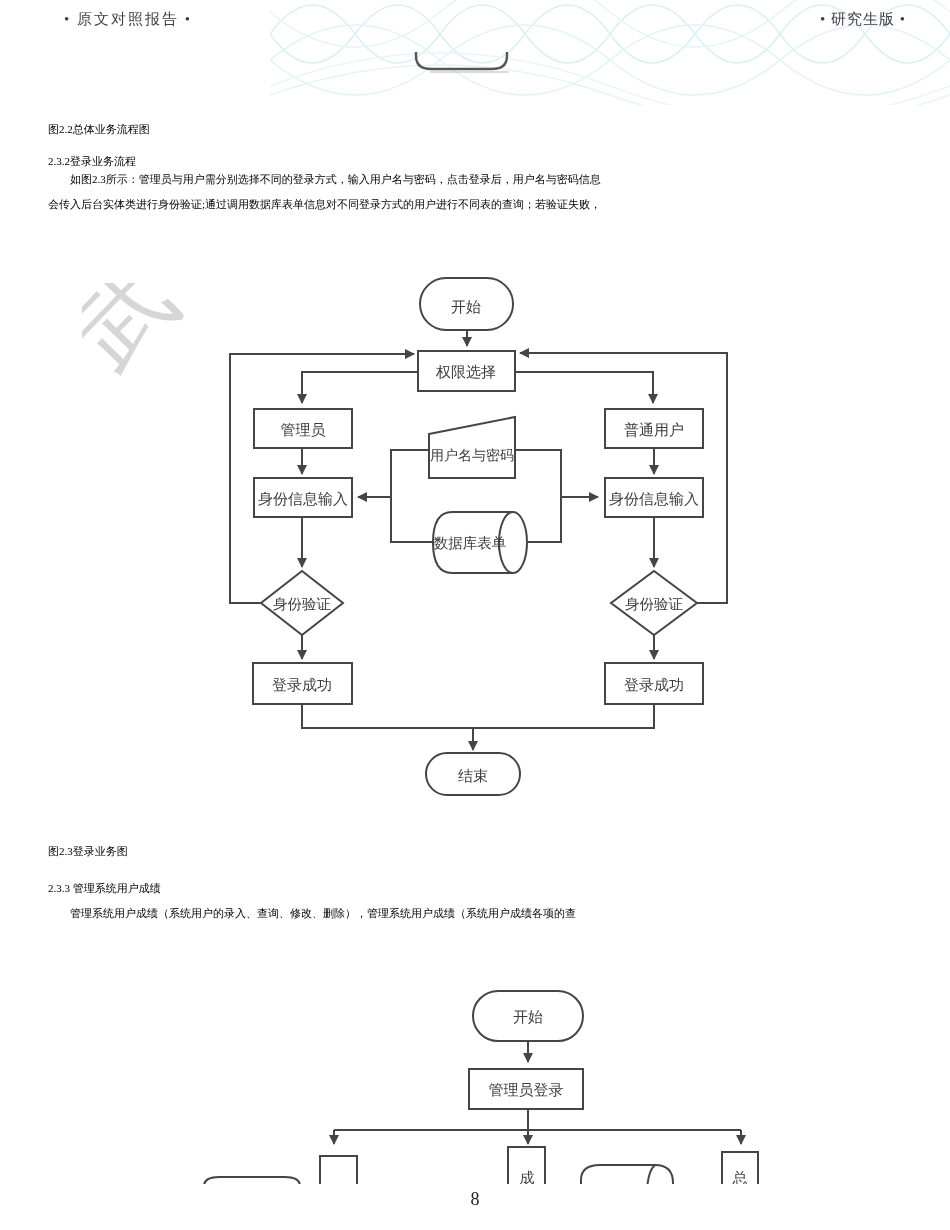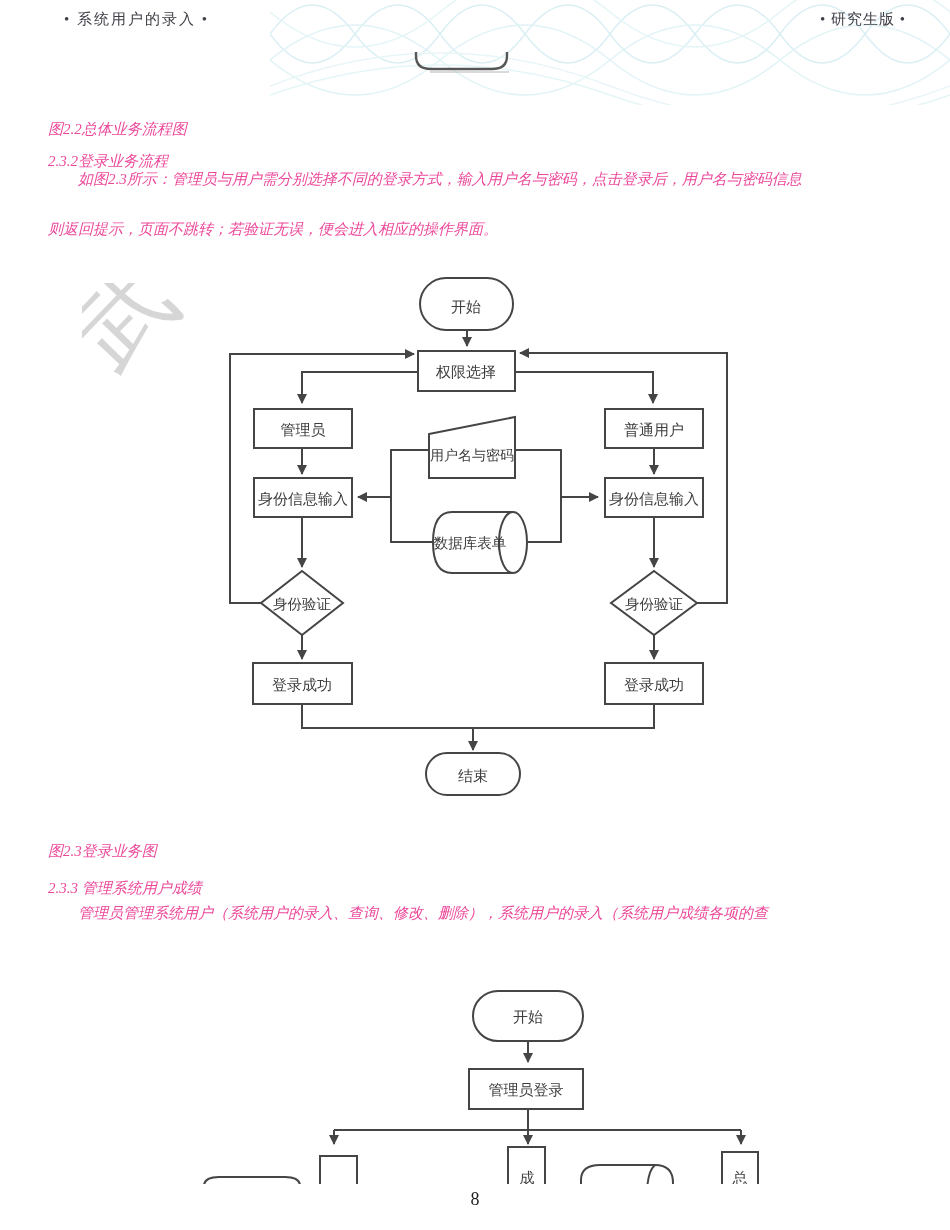--- a/index.html
+++ b/index.html
@@ -6,21 +6,21 @@
   body{width:950px;height:1230px;background:#ffffff;position:relative;overflow:hidden;
        font-family:"Liberation Serif","DejaVu Serif",serif;}
   .page{position:absolute;inset:0;}
   .deco{position:absolute;left:270px;top:0;pointer-events:none;}
   .wm-clip{position:absolute;left:82px;top:283px;width:113px;height:114px;overflow:hidden;pointer-events:none;}
   .wm-clip span{position:absolute;left:-6px;top:-14px;font-size:96px;line-height:1;color:#d6d6d6;
        transform:rotate(-46deg);font-family:"Liberation Serif",serif;}
   .hdr{position:absolute;top:10px;font-size:15px;letter-spacing:2px;color:#3e3e46;white-space:nowrap;}
   .hdr-l{left:64px;}
   .hdr-r{right:44px;letter-spacing:1px;text-align:center;}
-  .t{position:absolute;left:48px;white-space:nowrap;font-size:15px;color:#ec4899;line-height:22px;font-style:italic;}
+  .t{position:absolute;left:48px;white-space:nowrap;font-size:11px;color:#000000;line-height:22px;}
   .overlay{position:absolute;left:0;top:0;}
   .pagenum{position:absolute;left:0;top:1189px;width:100%;text-align:center;font-size:18px;color:#1d1d1d;}
   svg text{font-family:"Liberation Serif","DejaVu Serif",serif;fill:#3d3d3d;}
 </style>
 </head>
 <body>
 
 <div class="page">
 
   <svg class="deco" width="680" height="105" viewBox="0 0 680 105">
@@ -32,31 +32,31 @@
       <path stroke="#e2f4f6" d="M0,12 Q85,82 170,12 T340,12 T510,12 T680,12"></path>
       <path stroke="#e6f5f7" d="M0,86 Q170,20 340,86 T680,86"></path>
       <path stroke="#e2f4f6" d="M0,95 Q170,35 340,95 T680,95"></path>
     </g>
   </svg>
 
   <div class="wm-clip">
     <span>武</span>
   </div>
 
-  <div class="hdr hdr-l">• 系统用户的录入 •</div>
+  <div class="hdr hdr-l">• 原文对照报告 •</div>
   <div class="hdr hdr-r">• 研究生版 •</div>
 
   <div class="t" style="top:118px">图2.2总体业务流程图</div>
   <div class="t" style="top:150px">2.3.2登录业务流程</div>
   <div class="t" style="top:168px">　　如图2.3所示：管理员与用户需分别选择不同的登录方式，输入用户名与密码，点击登录后，用户名与密码信息</div>
-  <div class="t" style="top:218px">则返回提示，页面不跳转；若验证无误，便会进入相应的操作界面。</div>
+  <div class="t" style="top:193px">会传入后台实体类进行身份验证;通过调用数据库表单信息对不同登录方式的用户进行不同表的查询；若验证失败，</div>
 
   <div class="t" style="top:840px">图2.3登录业务图</div>
   <div class="t" style="top:877px">2.3.3 管理系统用户成绩</div>
-  <div class="t" style="top:902px">　　管理员管理系统用户（系统用户的录入、查询、修改、删除），系统用户的录入（系统用户成绩各项的查</div>
+  <div class="t" style="top:902px">　　管理系统用户成绩（系统用户的录入、查询、修改、删除），管理系统用户成绩（系统用户成绩各项的查</div>
 
   <svg class="overlay" width="950" height="1230" viewBox="0 0 950 1230">
     <defs>
       <marker id="arw" viewBox="0 0 10 10" refX="9" refY="5" markerWidth="5.5" markerHeight="5" orient="auto-start-reverse">
         <path d="M0,0 L10,5 L0,10 z" fill="#454545"></path>
       </marker>
       <clipPath id="clipBottom">
           <rect x="170" y="975" width="620" height="209"></rect>
         </clipPath>
     </defs>

